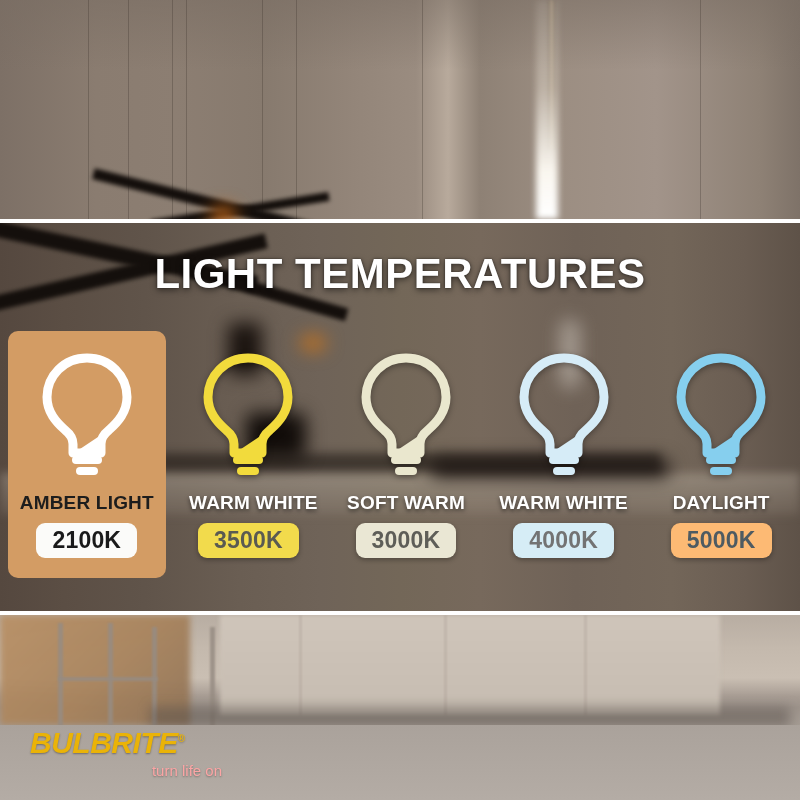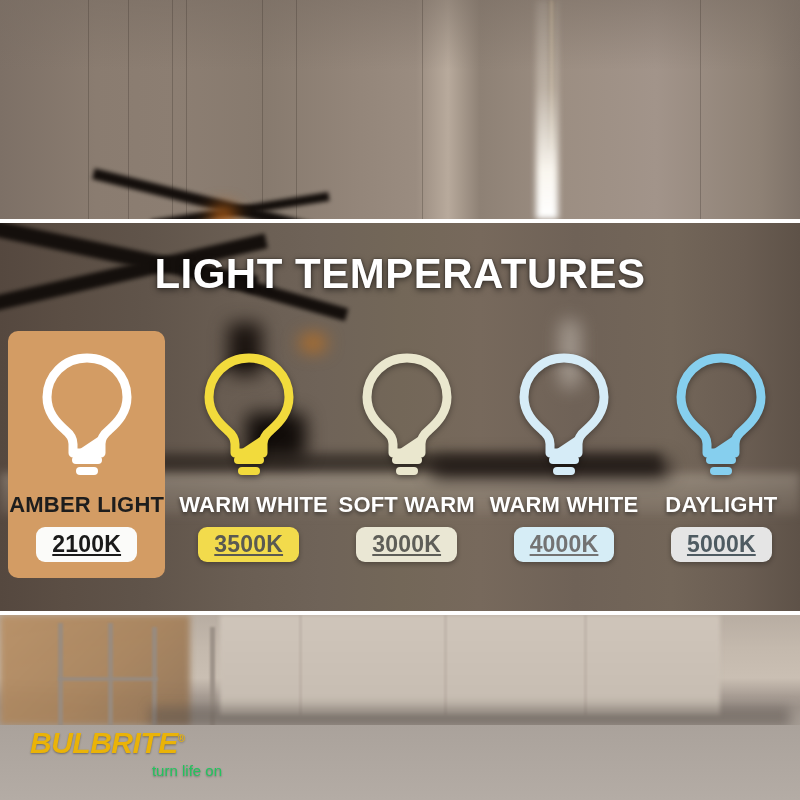--- a/index.html
+++ b/index.html
@@ -117,56 +117,55 @@
   }
   .bulb-wrap{
     margin-top:21px;width:100px;height:128px;
     display:flex;align-items:center;justify-content:center;
   }
   .bulb-svg{width:100px;height:128px;display:block;
     filter:drop-shadow(0 2px 3px rgba(0,0,0,.35));}
   .card.highlight .bulb-svg{filter:none;}
   .card-label{
     margin-top:12px;
-    font-size:22px;font-weight:bold;letter-spacing:.2px;
+    font-size:19px;font-weight:bold;letter-spacing:.2px;
     color:#ffffff;
     text-shadow:0 2px 4px rgba(0,0,0,.55);
     white-space:nowrap;
   }
   .card.highlight .card-label{color:#1d1d1d;text-shadow:none;}
   .kelvin{
     margin-top:9px;
     display:inline-block;
     padding:5px 16px 6px;
     border-radius:9px;
     font-size:23px;font-weight:bold;letter-spacing:.2px;
     line-height:1.05;
     box-shadow:0 2px 5px rgba(0,0,0,.30);
-    text-decoration:underline;
   }
   .card.highlight .kelvin{box-shadow:none;}
 
   
   #logo{
     position:absolute;left:30px;top:728px;width:230px;height:58px;
   }
   #logo-word{
     font-family:"Liberation Sans", sans-serif;
     font-size:30px;font-weight:bold;font-style:italic;
     letter-spacing:-.5px;color:#eab308;
     line-height:1;
     text-shadow:0 1px 2px rgba(0,0,0,.35);
     position:relative;
   }
   #logo-reg{
     font-size:10px;vertical-align:super;font-style:normal;font-weight:bold;
   }
   #logo-tag{
     margin-top:4px;text-align:right;width:192px;
-    font-size:15px;color:#22c55e;font-weight:normal;
+    font-size:15px;color:#fca5a5;font-weight:normal;
     text-shadow:0 1px 2px rgba(0,0,0,.35);
   }
 </style>
 </head>
 <body>
 
 <div id="stage">
 
   <div class="photo-top">
     <div class="ceiling-wash"></div>
@@ -271,21 +270,21 @@
         <svg class="bulb-svg" viewBox="0 0 100 128">
           <g class="bulb-paint">
             <path class="bulb-outline" d="M50 6 C27 6 10 24 10 45 C10 60 19 70 28 78 C33 82 36 86 36 92 L36 101 L64 101 L64 92 C64 86 67 82 72 78 C81 70 90 60 90 45 C90 24 73 6 50 6 Z" fill="none" stroke-width="9" stroke-linejoin="round" stroke="#86CFEE"></path>
             <path class="bulb-cut" d="M37 101 L64 83 L64 101 Z" fill="#86CFEE"></path>
             <rect class="bulb-band" x="35" y="104" width="30" height="8" rx="4" fill="#86CFEE"></rect>
             <rect class="bulb-band" x="39" y="115" width="22" height="8" rx="4" fill="#86CFEE"></rect>
           </g>
         </svg>
       </div>
       <div class="card-label" style="color: rgb(255, 255, 255);">DAYLIGHT</div>
-      <div class="kelvin" style="background: #e5e5e5; color: rgb(78, 91, 98);">5000K</div>
+      <div class="kelvin" style="background: #fdba74; color: rgb(78, 91, 98);">5000K</div>
     </div>
 
   </div>
 
   <div class="divider" id="div-bottom"></div>
 
   <div class="photo-bot">
     <div class="wood-left"></div>
     <div class="cabinet"></div>
     <div class="cab-seam" style="left:300px;"></div>

